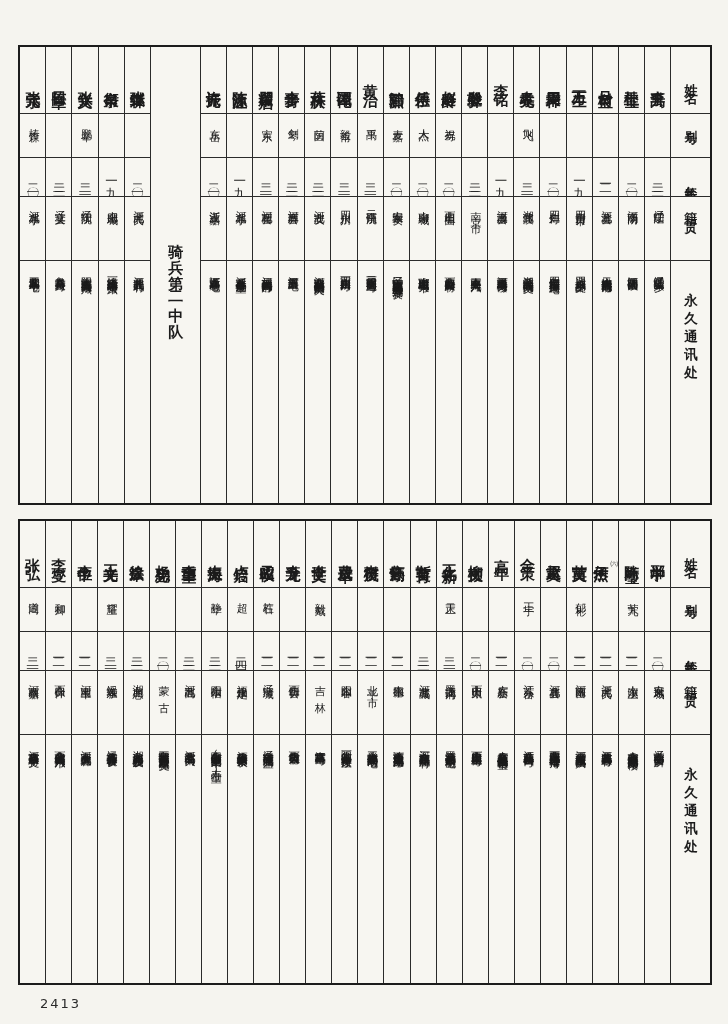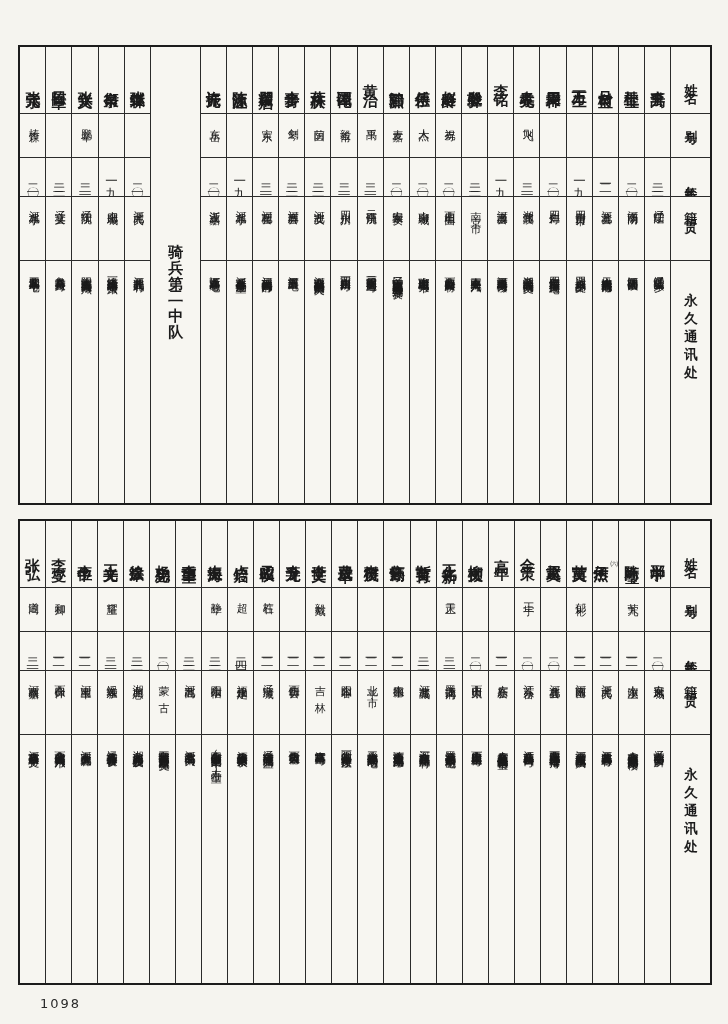--- a/index.html
+++ b/index.html
@@ -1037,14 +1037,14 @@
           <span class="v v-age">二二</span>
         </div>
     <div class="cell c-origin">
           <span class="v v-origin">河南获嘉</span>
         </div>
     <div class="cell c-addr">
           <span class="v v-addr">河南省获嘉县小呈村交</span>
         </div>
   </div>
 </section>
-  <div class="page-number">1098</div>
+  <div class="page-number">2413</div>
 </div>
 
 </body></html>

